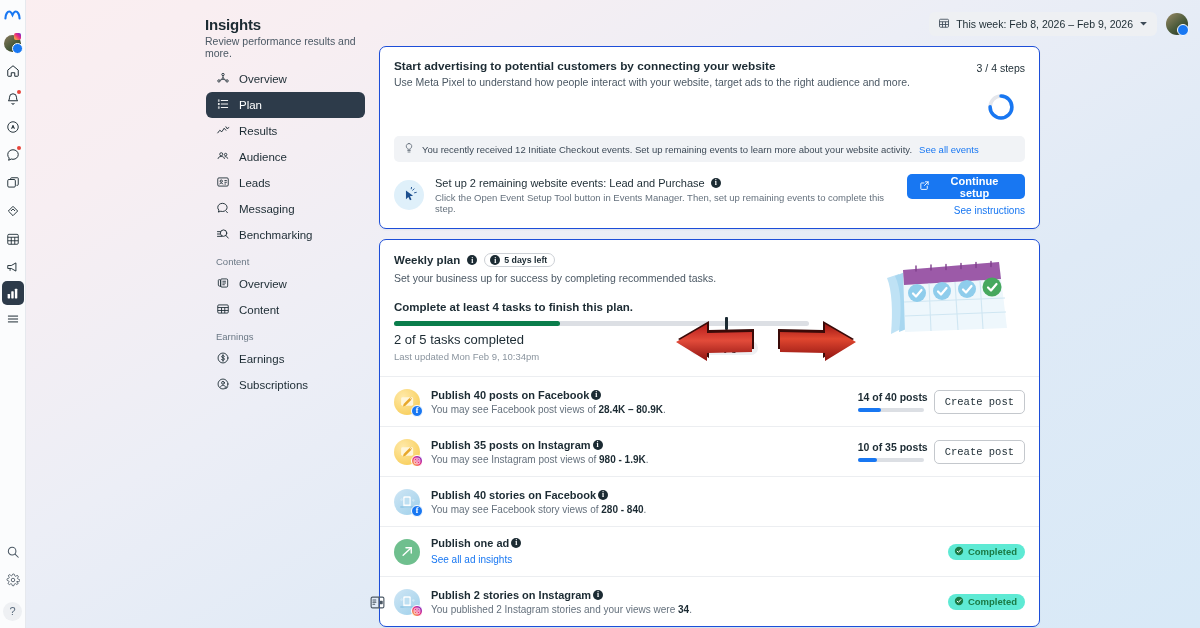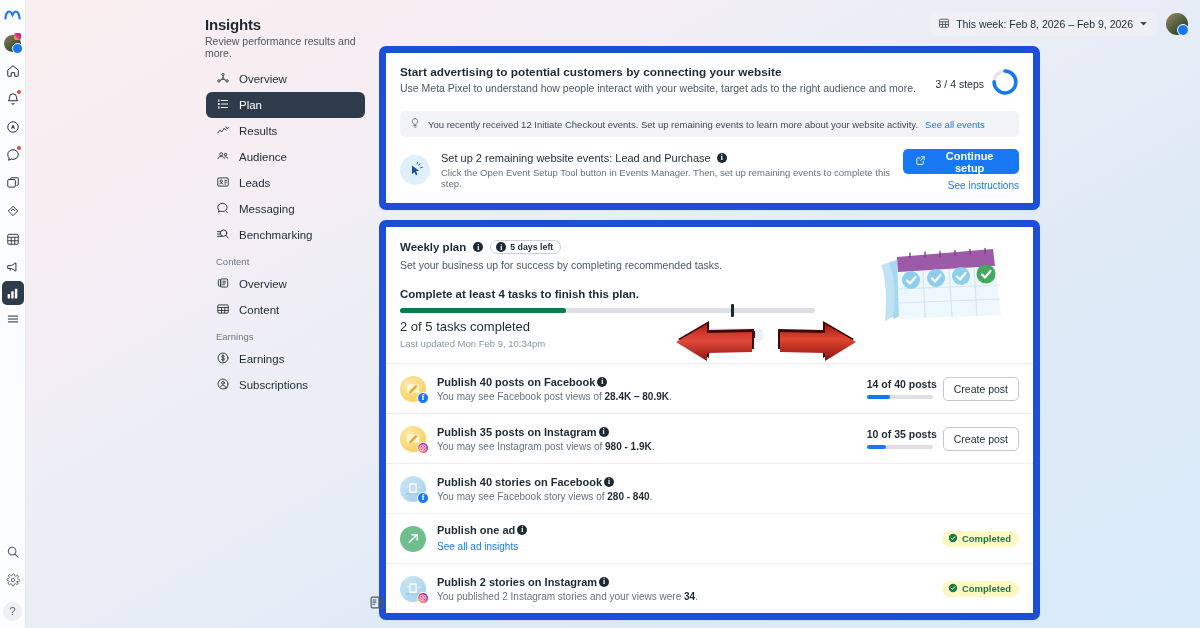--- a/index.html
+++ b/index.html
@@ -85,21 +85,21 @@
     width: 17px; height: 17px; cursor: pointer;
   }
 
   
   #main {
     position: absolute; left: 379px; top: 46px;
     width: 661px; height: 582px;
   }
   .card {
     background: #fff; border-radius: 7px;
-    border: 7px solid #1d4ed8;
+    border: 1px solid #1d4ed8;
     box-shadow: 0 1px 2px rgba(20,30,50,.05);
     margin-bottom: 10px;
   }
 
   
   #topbar {
     position: absolute; right: 12px; top: 12px;
     display: flex; align-items: center; gap: 9px; z-index: 20;
   }
   #date-picker {
@@ -117,21 +117,21 @@
     content: ""; position: absolute; right: -1px; bottom: -1px;
     width: 10px; height: 10px; border-radius: 50%;
     background: #1877f2; border: 1.5px solid #fff;
   }
 
   
   #setup-card { padding: 12px 14px 12px 14px; }
   #setup-head { display: flex; align-items: flex-start; }
   #setup-title { font-size: 11.8px; font-weight: 700; color: #1c2b33; }
   #setup-desc { font-size: 10.5px; color: #4b5864; margin-top: 3px; }
-  #setup-steps { margin-left: auto; display: flex; align-items: center; gap: 7px; padding-top: 3px; }
+  #setup-steps { margin-left: auto; display: flex; align-items: center; gap: 19px; padding-top: 3px; flex-direction: column; }
   #steps-label { font-size: 10.5px; color: #1c2b33; white-space: nowrap; }
 
   #setup-note {
     display: flex; align-items: center; gap: 7px;
     background: #f1f3f6; border-radius: 5px;
     margin-top: 11px; padding: 6px 9px;
     font-size: 9.5px; color: #3d4a57;
   }
   #setup-note a { color: #1877f2; text-decoration: none; }
 
@@ -219,25 +219,25 @@
   .task-sub b { color: #1c2b33; font-weight: 700; }
   .task-link { font-size: 10px; color: #1877f2; text-decoration: none; margin-top: 3px; display: inline-block; cursor: pointer; }
   .task-right { display: flex; align-items: center; gap: 10px; flex: 0 0 auto; }
   .task-prog { width: 66px; text-align: right; }
   .task-count { font-size: 10.5px; font-weight: 700; color: #1c2b33; white-space: nowrap; }
   .task-bar { height: 4px; background: #dcdfe4; border-radius: 2px; margin-top: 5px; }
   .task-bar > i { display: block; height: 4px; background: #1877f2; border-radius: 2px; }
   .task-btn {
     background: #fff; border: 1px solid #c4c8cd; border-radius: 5px;
     height: 24px; padding: 0 10px; font-size: 10.5px; color: #1c2b33;
-    cursor: pointer; font-family: Liberation Sans, sans-serif; white-space: nowrap; text-align: right;
+    cursor: pointer; font-family: Liberation Mono, monospace; white-space: nowrap; text-align: right;
   }
   .badge-done {
     display: inline-flex; align-items: center; gap: 4px;
-    background: #fef9c3; border-radius: 10px;
+    background: #5eead4; border-radius: 10px;
     padding: 2px 8px 2px 6px; font-size: 9.5px; font-weight: 700; color: #1b7a45;
   }
 
   
   #perf-card { padding: 12px 14px; }
   #perf-head { display: flex; align-items: center; }
   #perf-title { font-size: 11.5px; font-weight: 700; color: #1c2b33; }
   #perf-actions { margin-left: auto; display: flex; gap: 8px; }
   .perf-btn {
     display: inline-flex; align-items: center; gap: 6px;

